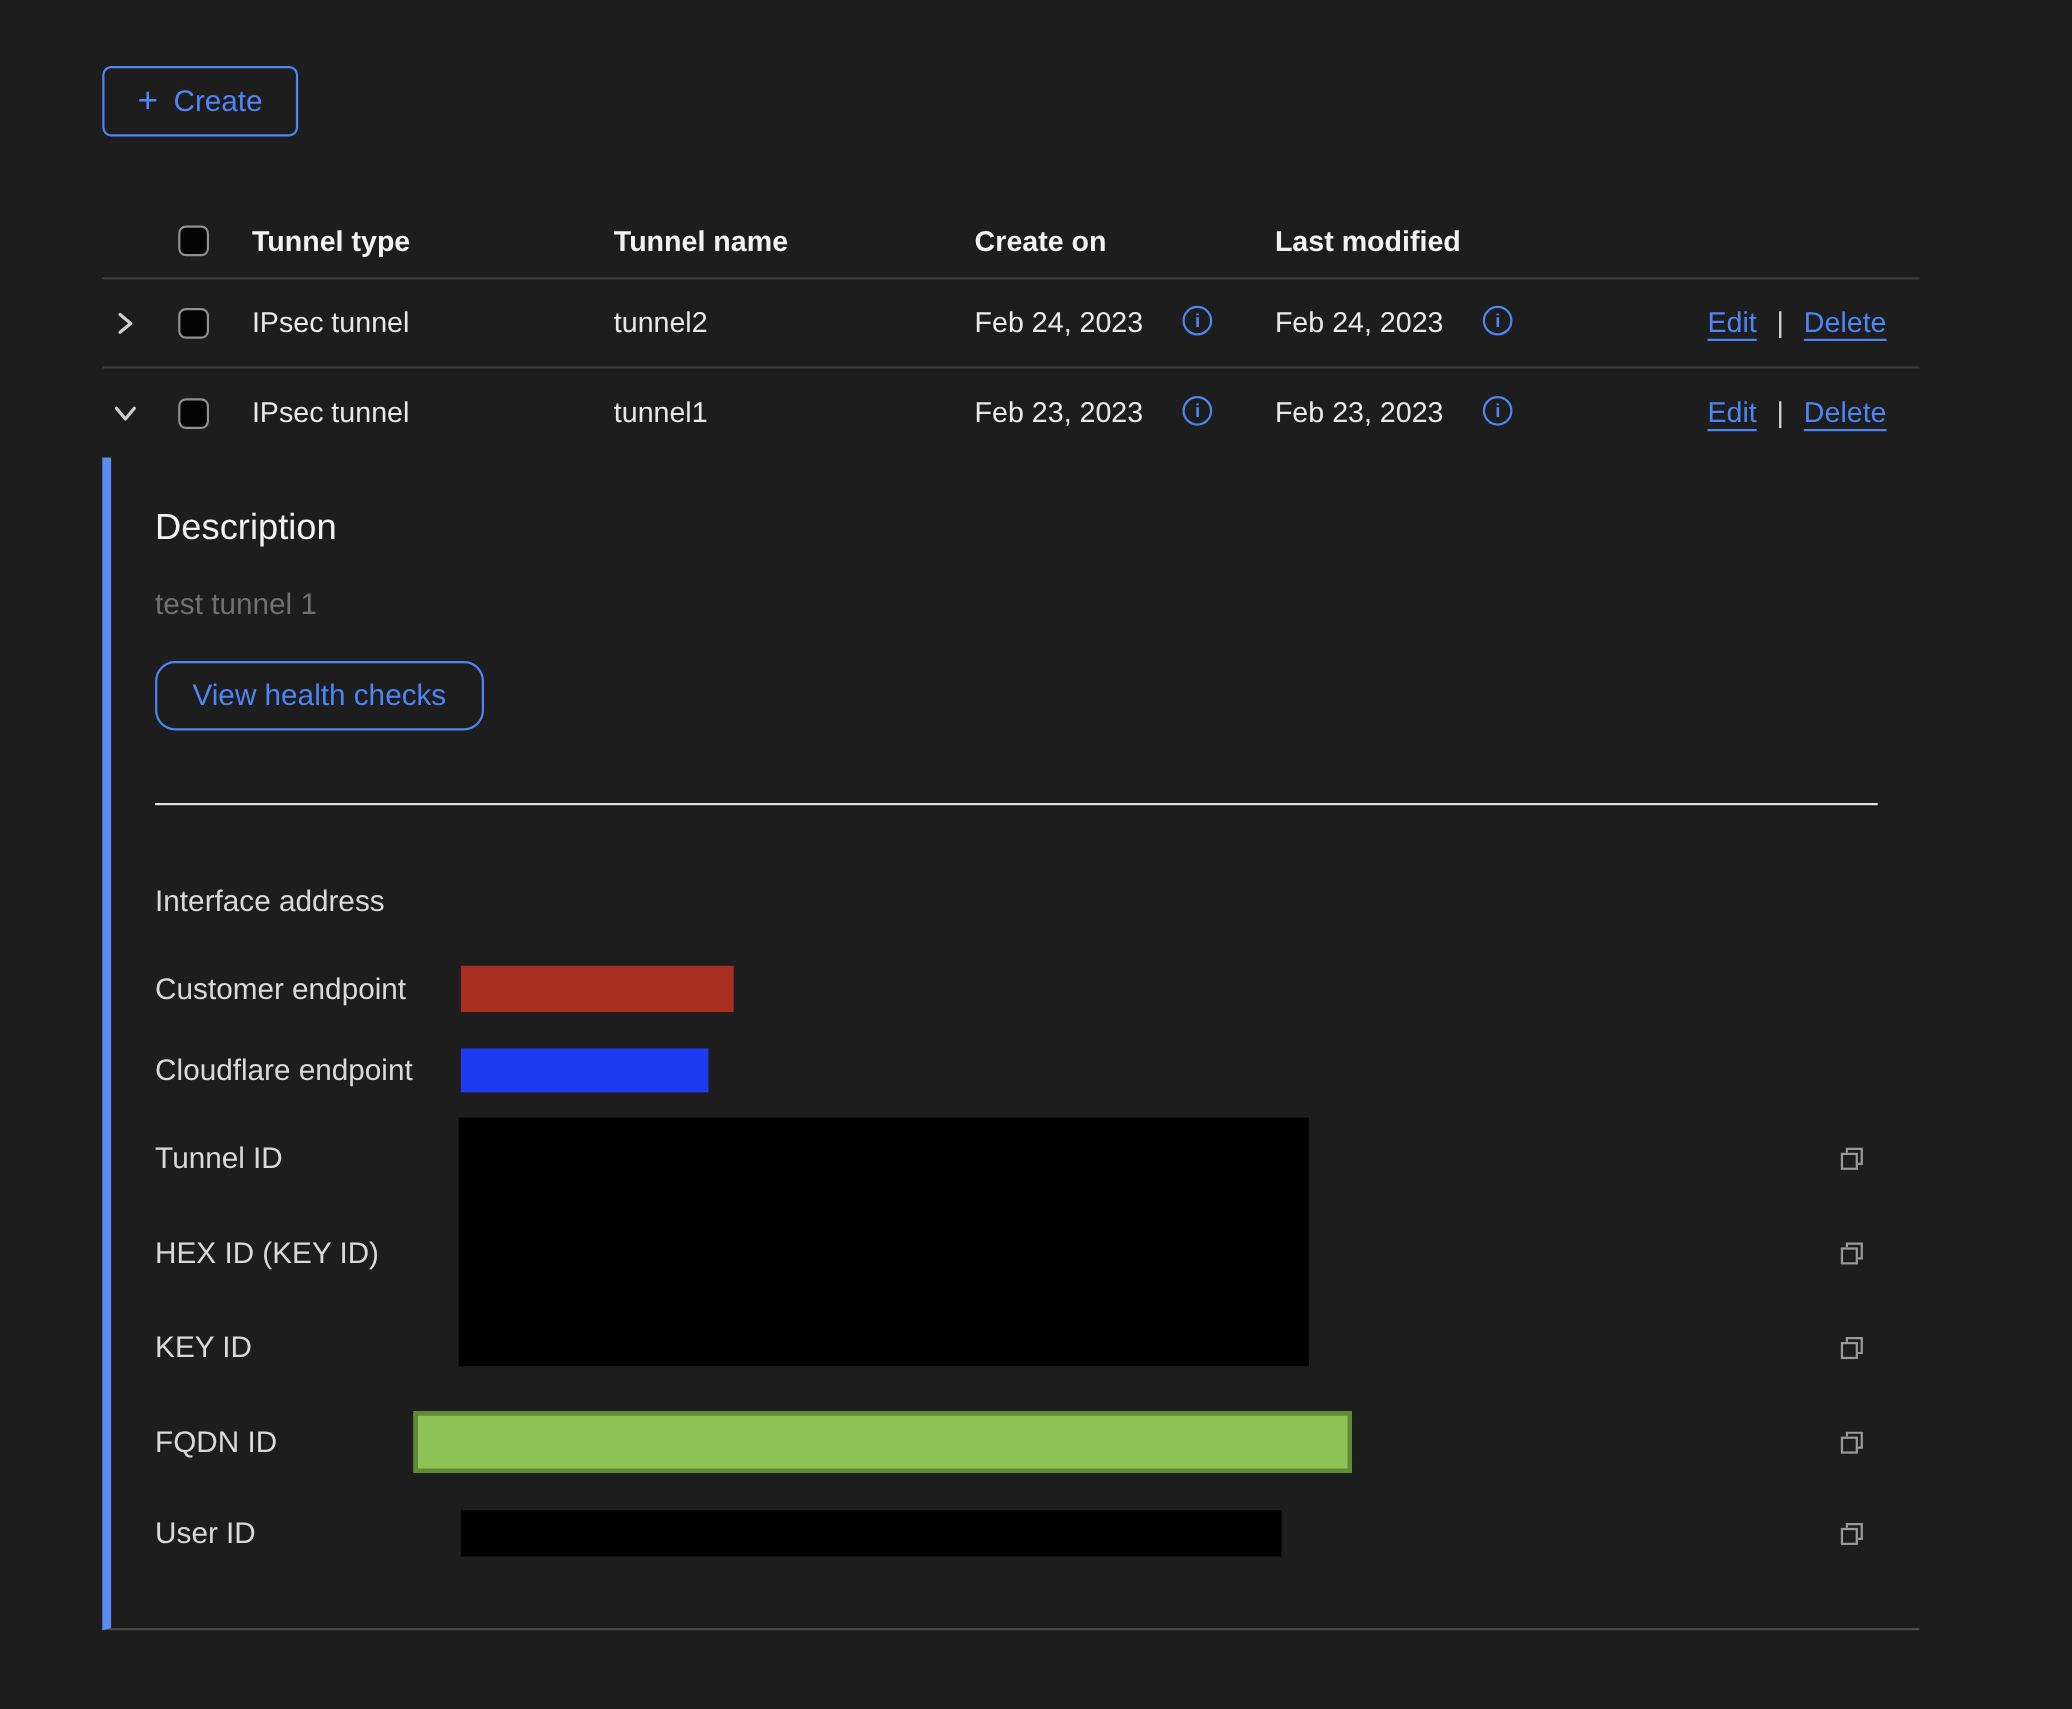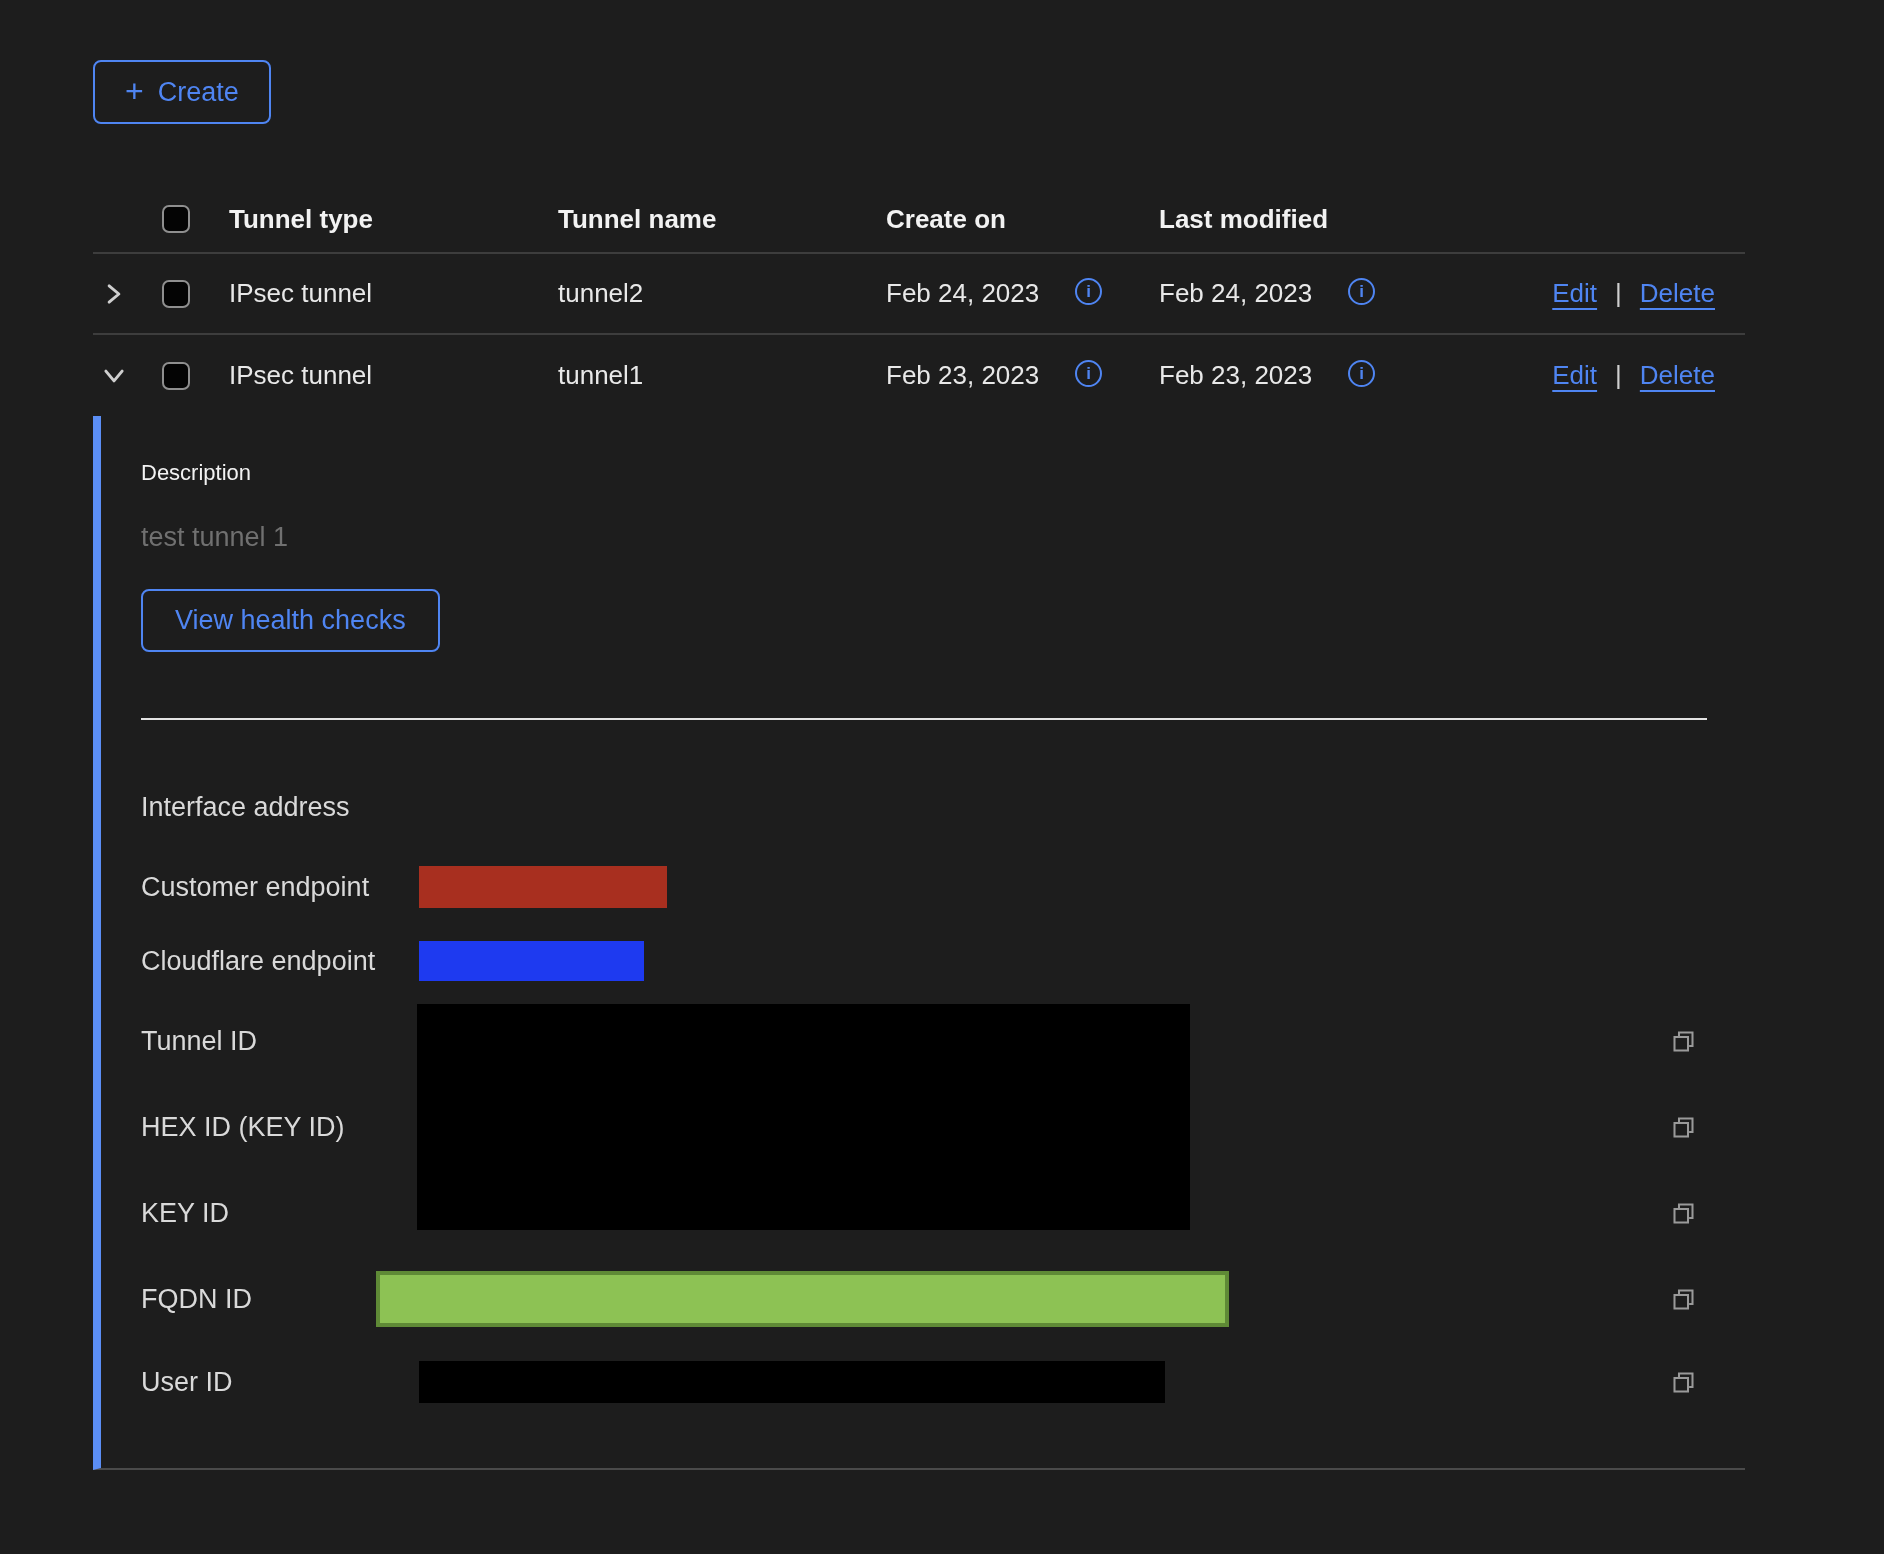--- a/index.html
+++ b/index.html
@@ -57,26 +57,26 @@
   .actions-cell{display:flex;align-items:center;justify-content:flex-end;gap:18px;padding-right:30px}
   .link{color:var(--accent);text-decoration:underline;text-underline-offset:6px;cursor:pointer;font-size:26px;background:none;border:none;font-family:"Liberation Sans",sans-serif}
   .pipe{color:#cfcfcf}
 
   
   .expanded-panel{
     border-left:8px solid var(--accent-bar);
     border-bottom:2px solid var(--divider-bottom);
     padding:38px 0 46px 40px;
   }
-  .desc-label{color:var(--text-primary);font-size:22px;margin-top:6px}
+  .desc-label{color:var(--text-primary);font-size:33px;margin-top:6px}
   .desc-value{color:var(--text-muted);font-size:27px;margin-top:36px}
   .health-btn{
     margin-top:36px;display:inline-flex;align-items:center;
     height:63px;padding:0 32px;background:transparent;
-    border:2px solid var(--accent);border-radius:8px;color:var(--accent);
+    border:2px solid var(--accent);border-radius:18px;color:var(--accent);
     font-size:27px;cursor:pointer;font-family:"Liberation Sans",sans-serif;
   }
   .panel-divider{height:2px;background:var(--divider-light);margin:66px 38px 0 0;border:none}
 
   .details{margin-top:44px}
   .d-row{display:grid;grid-template-columns:276px 1fr 75px;align-items:center}
   .d-label{color:var(--text-secondary);font-size:27px}
   .d-value{color:#e8e8e8;font-size:27px;padding-left:24px}
   .copy-btn{background:none;border:none;cursor:pointer;color:var(--icon-gray);display:flex;align-items:center;justify-content:flex-start;padding:0}
   .copy-btn svg{width:27px;height:27px}

